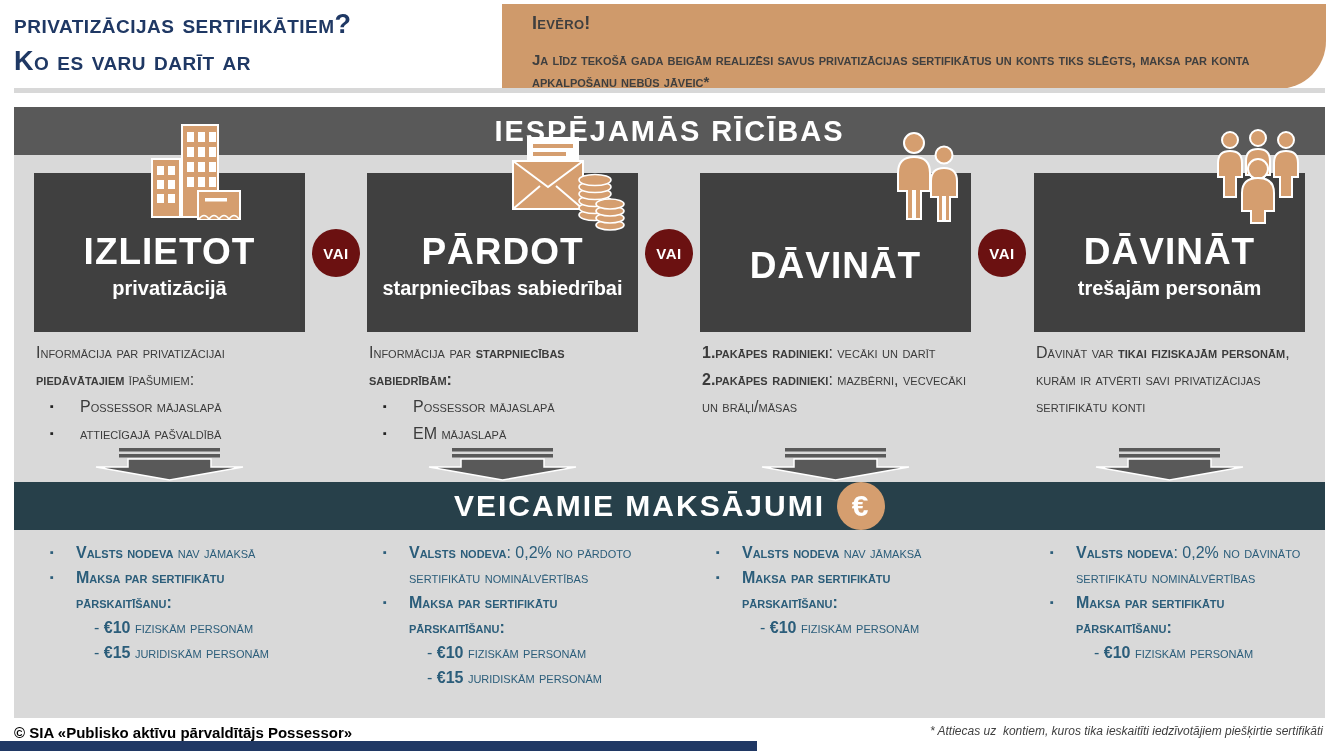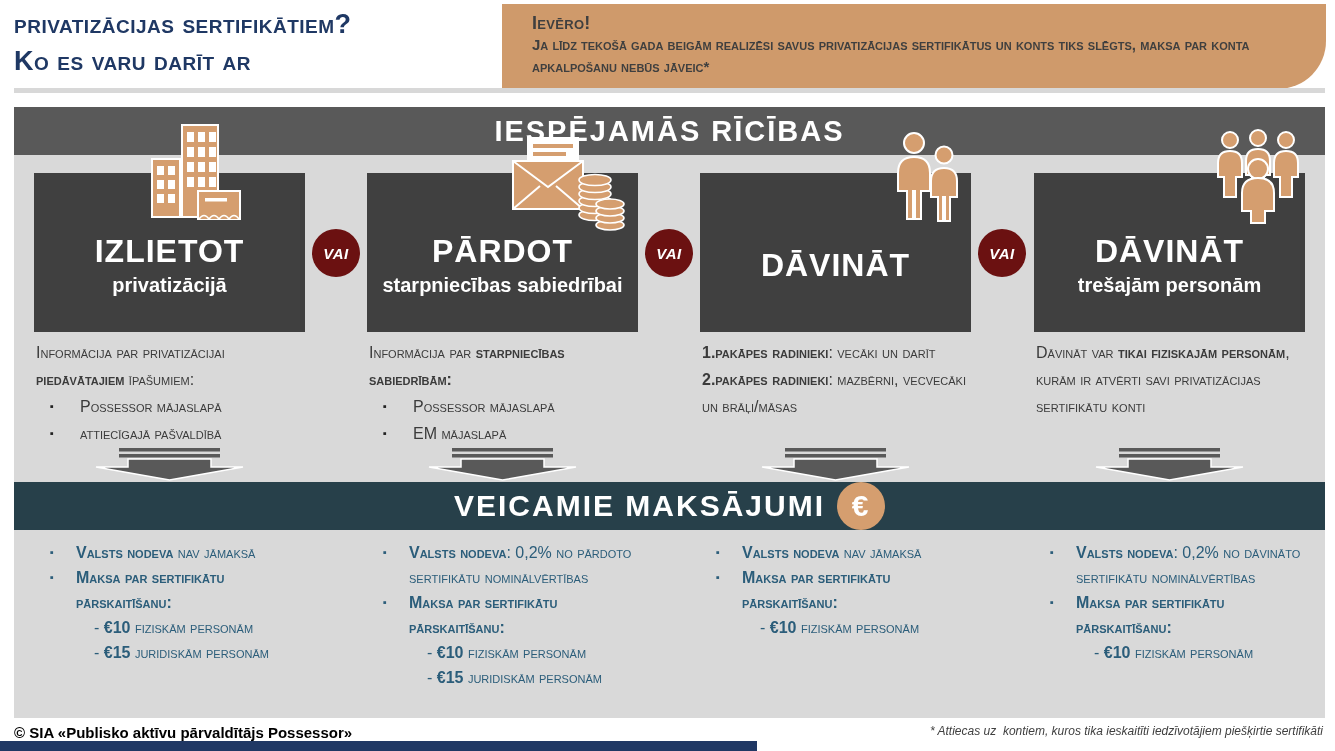--- a/index.html
+++ b/index.html
@@ -5,62 +5,62 @@
   html,body{margin:0;padding:0;background:#fff;}
   .page{position:relative;width:1335px;height:751px;background:#ffffff;
         font-family:"Liberation Sans",sans-serif;overflow:hidden;}
 
   
   .title{position:absolute;left:14px;top:6px;font-size:27px;font-weight:700;
          color:#1F3864;font-variant:small-caps;line-height:37px;letter-spacing:.5px;}
   .notice{position:absolute;left:502px;top:4px;width:824px;height:85px;background:#CF9A6B;
           border-radius:0 0 48px 0;padding:9px 30px;box-sizing:border-box;color:#3F3F3F;}
   .notice-title{font-size:18px;font-weight:700;font-variant:small-caps;letter-spacing:.3px;}
-  .notice-body{font-size:15px;font-weight:700;font-variant:small-caps;line-height:22px;margin-top:0;}
+  .notice-body{font-size:15px;font-weight:700;font-variant:small-caps;line-height:22px;margin-top:15px;}
   .hline{position:absolute;left:14px;top:88px;width:1311px;height:5px;background:#D8D8D8;}
 
   
   .main{position:absolute;left:14px;top:107px;width:1311px;height:611px;background:#D9D9D9;}
   .banner{position:absolute;left:0;top:0;width:100%;height:48px;background:#595959;color:#fff;
           display:flex;align-items:center;justify-content:center;
           font-size:29px;font-weight:700;letter-spacing:2px;}
   .banner2{position:absolute;left:0;top:375px;width:100%;height:48px;background:#27404A;color:#fff;
           display:flex;align-items:center;justify-content:center;gap:12px;
           font-size:30px;font-weight:700;letter-spacing:2px;}
   .euro{width:48px;height:48px;border-radius:50%;background:#D59E6F;color:#fff;display:flex;
         align-items:center;justify-content:center;font-size:30px;font-weight:700;flex:0 0 auto;}
 
   
   .column{position:absolute;top:0;width:271px;height:100%;}
   .c0{left:20px}.c1{left:353px}.c2{left:686px}.c3{left:1020px}
   .box{position:absolute;left:0;top:66px;width:271px;height:159px;background:#404040;color:#fff;
        display:flex;flex-direction:column;align-items:center;justify-content:center;
        text-align:center;padding-top:26px;box-sizing:border-box;}
-  .box-title{font-size:32px;font-weight:700;letter-spacing:1px;}
+  .box-title{font-size:37px;font-weight:700;letter-spacing:1px;}
   .box-sub{font-size:20px;font-weight:700;line-height:25px;margin-top:3px;}
   .icon{position:absolute;z-index:2;}
   .i0{left:108px;top:12px}.i1{left:142px;top:26px}.i2{left:192px;top:24px}.i3{left:182px;top:22px}
 
   .info{position:absolute;left:2px;top:232px;width:268px;font-size:16px;line-height:27px;
         color:#3B3B3B;font-variant:small-caps;}
   .para .b{font-weight:700;}
   .ibullet{display:flex;padding-left:14px;}
   .ibullet .marker{width:30px;flex:0 0 30px;font-size:11px;color:#222;}
   .arrow{position:absolute;left:48px;top:341px;}
 
   .pay{position:absolute;left:2px;top:433px;width:268px;font-size:16px;line-height:25px;
        color:#2B5D7A;font-variant:small-caps;}
   .pbullet{display:flex;padding-left:14px;}
   .pbullet .marker{width:26px;flex:0 0 26px;font-size:11px;color:#2B5D7A;}
   .pbody .b,.psub .b{font-weight:700;}
   .psub{padding-left:58px;}
 
   .vai{position:absolute;width:48px;height:48px;border-radius:50%;background:#6B1111;color:#fff;
        display:flex;align-items:center;justify-content:center;font-size:15px;font-weight:700;
-       top:122px;z-index:3;letter-spacing:.5px;font-style:italic;}
+       top:122px;z-index:3;letter-spacing:.5px;}
   .v0{left:298px}.v1{left:631px}.v2{left:964px}
 
   
   .footer-copy{position:absolute;left:14px;top:724px;font-size:15px;font-weight:700;color:#000;}
   .footer-note{position:absolute;right:12px;top:724px;font-size:12px;font-style:italic;
                color:#404040;white-space:pre-wrap;}
   .bottom-bar{position:absolute;left:0;top:741px;width:757px;height:10px;background:#203864;}
 </style>
 </head>
 <body>

